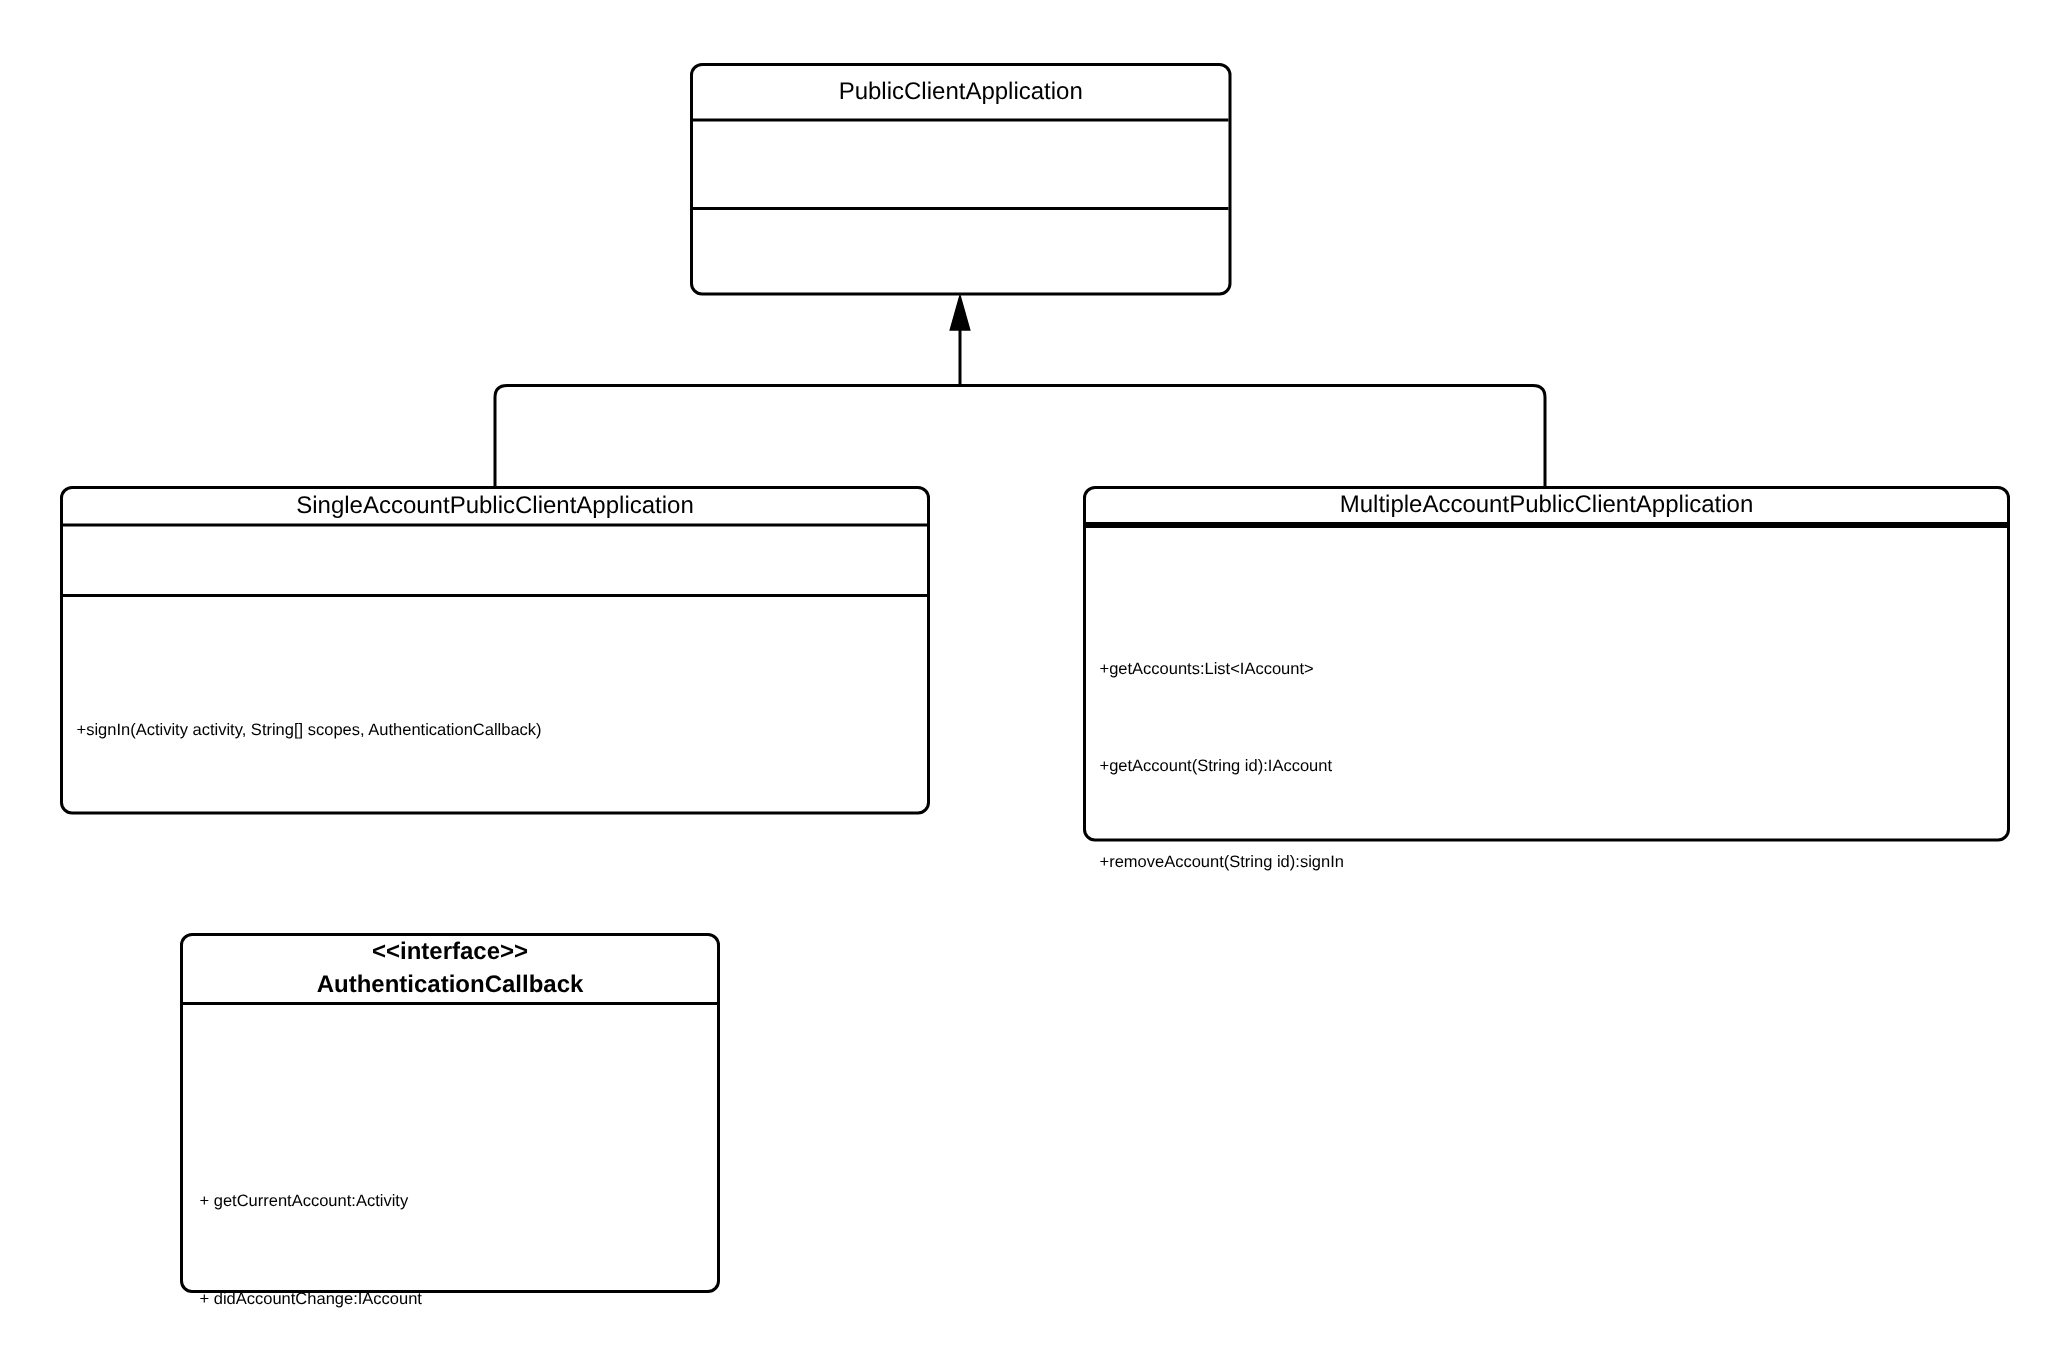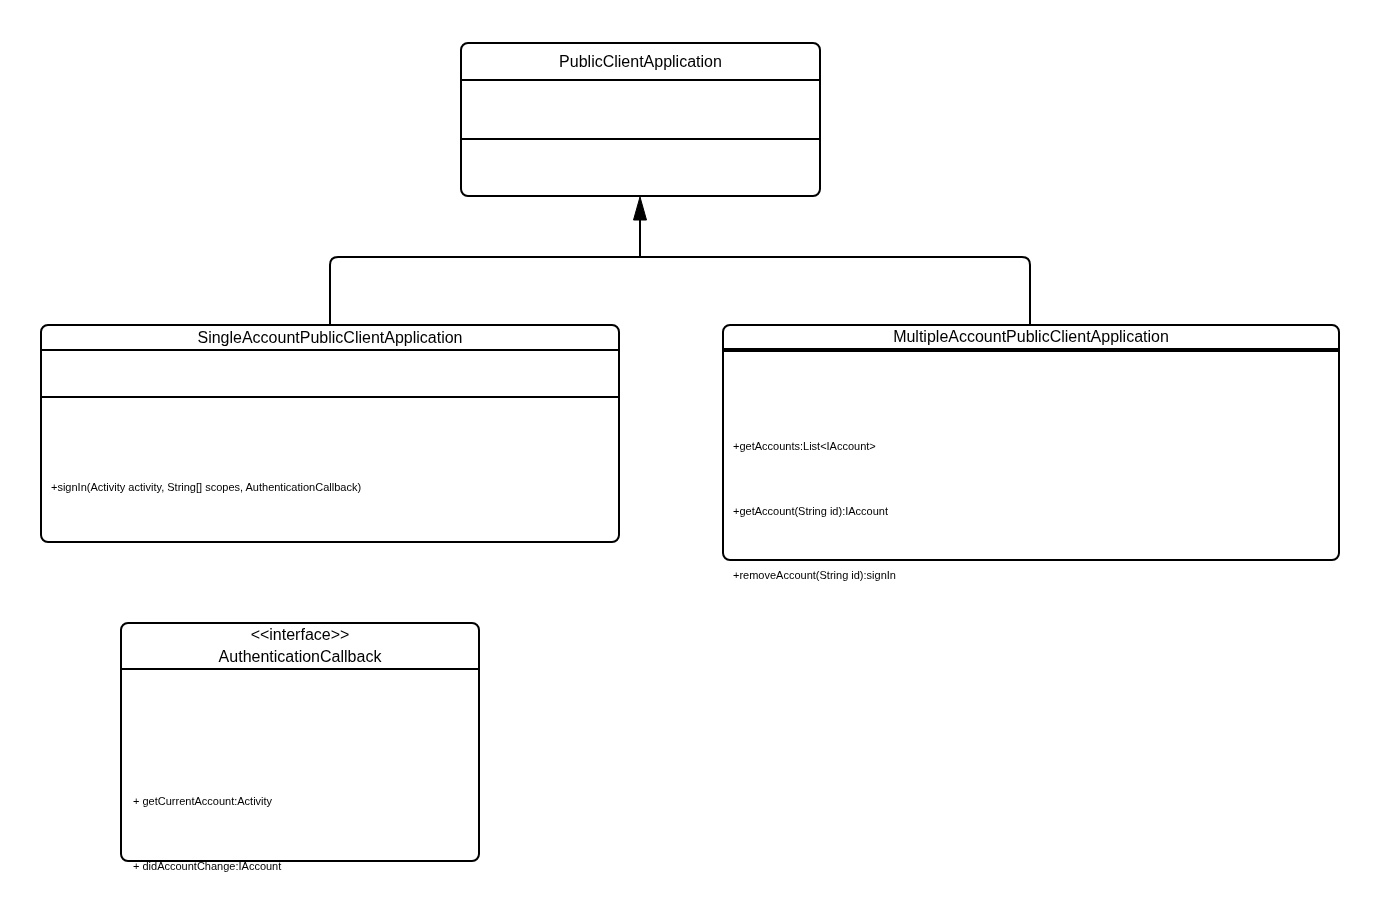--- a/index.html
+++ b/index.html
@@ -50,21 +50,21 @@
   }
   .uml-title {
     display: flex;
     flex-direction: column;
     align-items: center;
     justify-content: center;
     font-size: 16px;
     line-height: 22px;
     text-align: left;
   }
-  .uml-title.bold { font-weight: normal; }
+  .uml-title.bold { font-weight: bold; }
   .members {
     font-size: 11px;
     line-height: 21.5px;
     white-space: pre;
     text-align: left;
     margin-top: 24px;
   }
   .box-public  { left: 460px; top: 42px;  width: 361px; height: 155px; }
   .box-public .uml-title { height: 37px; }
   .box-public .attrs     { height: 59px; }

